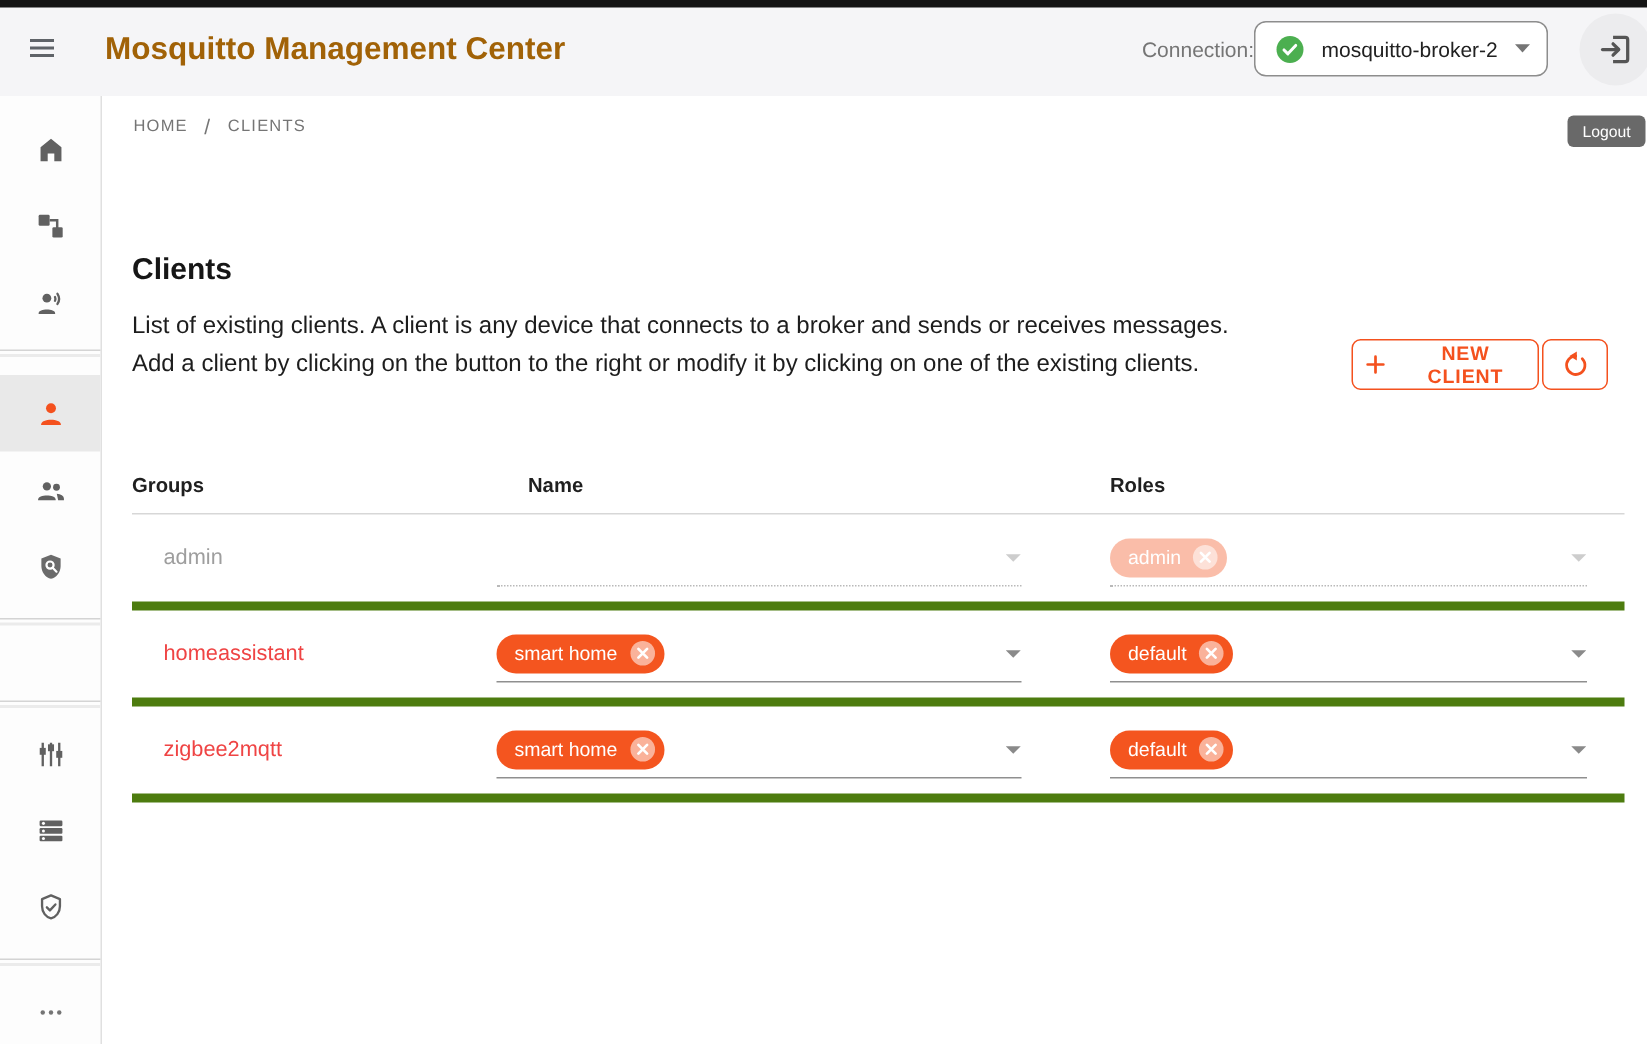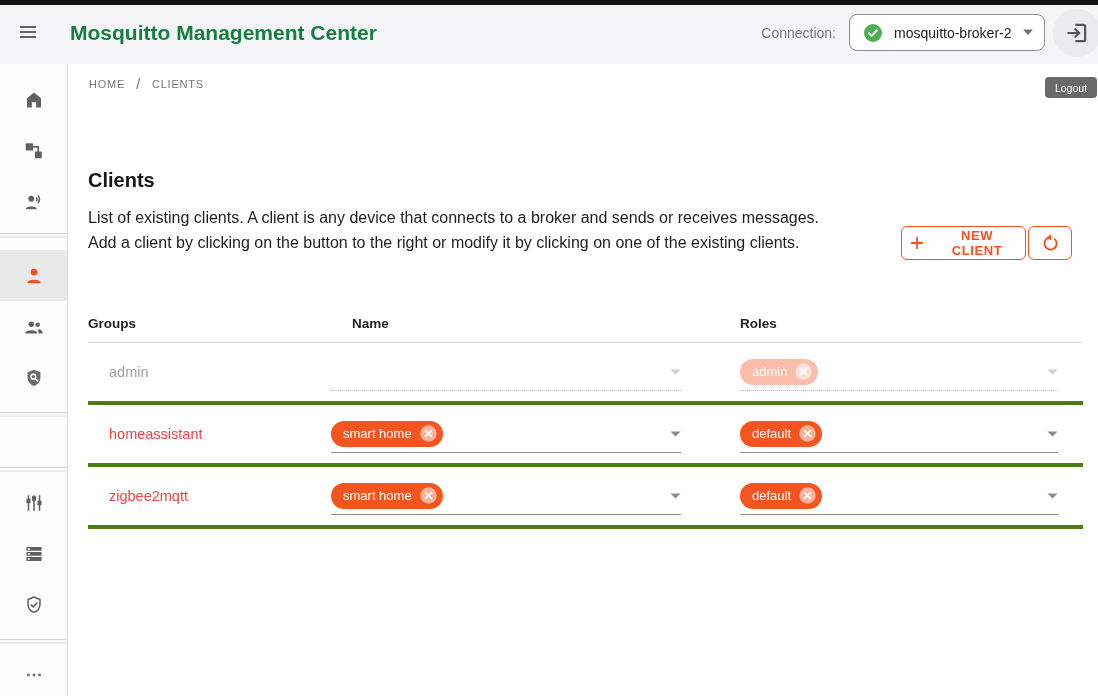--- a/index.html
+++ b/index.html
@@ -5,23 +5,23 @@
   html,body{margin:0;padding:0;background:#fff;}
   .stage{position:relative;width:1098px;height:696px;overflow:hidden;background:#fff;
          font-family:"Liberation Sans",sans-serif;color:#212121;}
 
   
   .topstrip{position:absolute;left:0;top:0;width:1098px;height:5px;background:#141414;z-index:30;}
 
   
   .header{position:absolute;left:0;top:0;width:1098px;height:64px;background:#f5f5f7;z-index:20;}
   .hamburger{position:absolute;left:16px;top:20px;width:24px;height:24px;cursor:pointer;background:none;border:none;padding:0;}
-  .app-title{position:absolute;left:70px;top:0;height:64px;line-height:66px;font-size:21px;font-weight:700;color:#15803d;white-space:nowrap;}
+  .app-title{position:absolute;left:70px;top:0;height:64px;line-height:66px;font-size:21px;font-weight:700;color:#a16207;white-space:nowrap;}
   .conn-label{position:absolute;right:262px;top:0;height:64px;line-height:66px;font-size:14px;color:#757575;}
-  .conn-select{position:absolute;right:53px;top:14px;width:196px;height:37px;background:#fff;border:1px solid #8d8d8d;
+  .conn-select{position:absolute;right:66px;top:14px;width:196px;height:37px;background:#fff;border:1px solid #8d8d8d;
                border-radius:8px;display:flex;align-items:center;box-sizing:border-box;padding:0 10px 0 13px;cursor:pointer;}
   .conn-select .val{font-size:14px;color:#212121;margin-left:11px;flex:1;white-space:nowrap;}
   .logout-btn{position:absolute;right:-3px;top:9px;width:48px;height:48px;border-radius:50%;background:#ececee;
               display:flex;align-items:center;justify-content:center;cursor:pointer;}
   .logout-tip{position:absolute;left:1045px;top:77px;width:52px;height:21px;background:rgba(97,97,97,.95);
               border-radius:4px;color:#fff;font-size:10.5px;display:flex;align-items:center;justify-content:center;z-index:25;}
 
   
   .sidebar{position:absolute;left:0;top:64px;width:68px;height:632px;background:#fdfdfd;border-right:1px solid #e0e0e0;
            box-sizing:border-box;padding-top:10px;z-index:10;}
@@ -44,21 +44,21 @@
                border-radius:6px;background:#fff;color:#f4511e;cursor:pointer;box-sizing:border-box;}
   .btn-new{width:125px;font-size:13px;font-weight:700;letter-spacing:.6px;font-family:inherit;}
   .btn-refresh{width:44px;}
 
   
   .table{position:absolute;left:20px;top:240px;width:995px;}
   .trow{display:grid;grid-template-columns:243px 409px 343px;align-items:center;}
   .thead{height:38px;border-bottom:1px solid #d7d7d7;}
   .thead .th{font-size:13.5px;font-weight:700;color:#1f1f1f;}
   .th-name{padding-left:21px;}
-  .tbody-row{height:58px;border-bottom:4px solid #4d7c0f;cursor:pointer;}
+  .tbody-row{height:58px;border-bottom:6px solid #4d7c0f;cursor:pointer;}
   .cell-name{padding-left:21px;font-size:14.5px;color:#ef4444;}
   .row-disabled .cell-name{color:#9e9e9e;}
   .sel{position:relative;display:flex;align-items:center;height:38px;border-bottom:1px solid #8f8f8f;box-sizing:border-box;cursor:pointer;}
   .sel.dotted{border-bottom:1px dotted #b9b9b9;}
   .sel-groups{width:350px;gap:27px;}
   .sel-roles{width:318px;}
   .sel .caret{margin-left:auto;display:flex;align-items:center;}
   .chip{display:inline-flex;align-items:center;height:26px;border-radius:13px;background:#f4551f;color:#fff;
         font-size:13px;padding:0 5px 0 12px;white-space:nowrap;}
   .chip .x{margin-left:7px;display:flex;align-items:center;cursor:pointer;}

